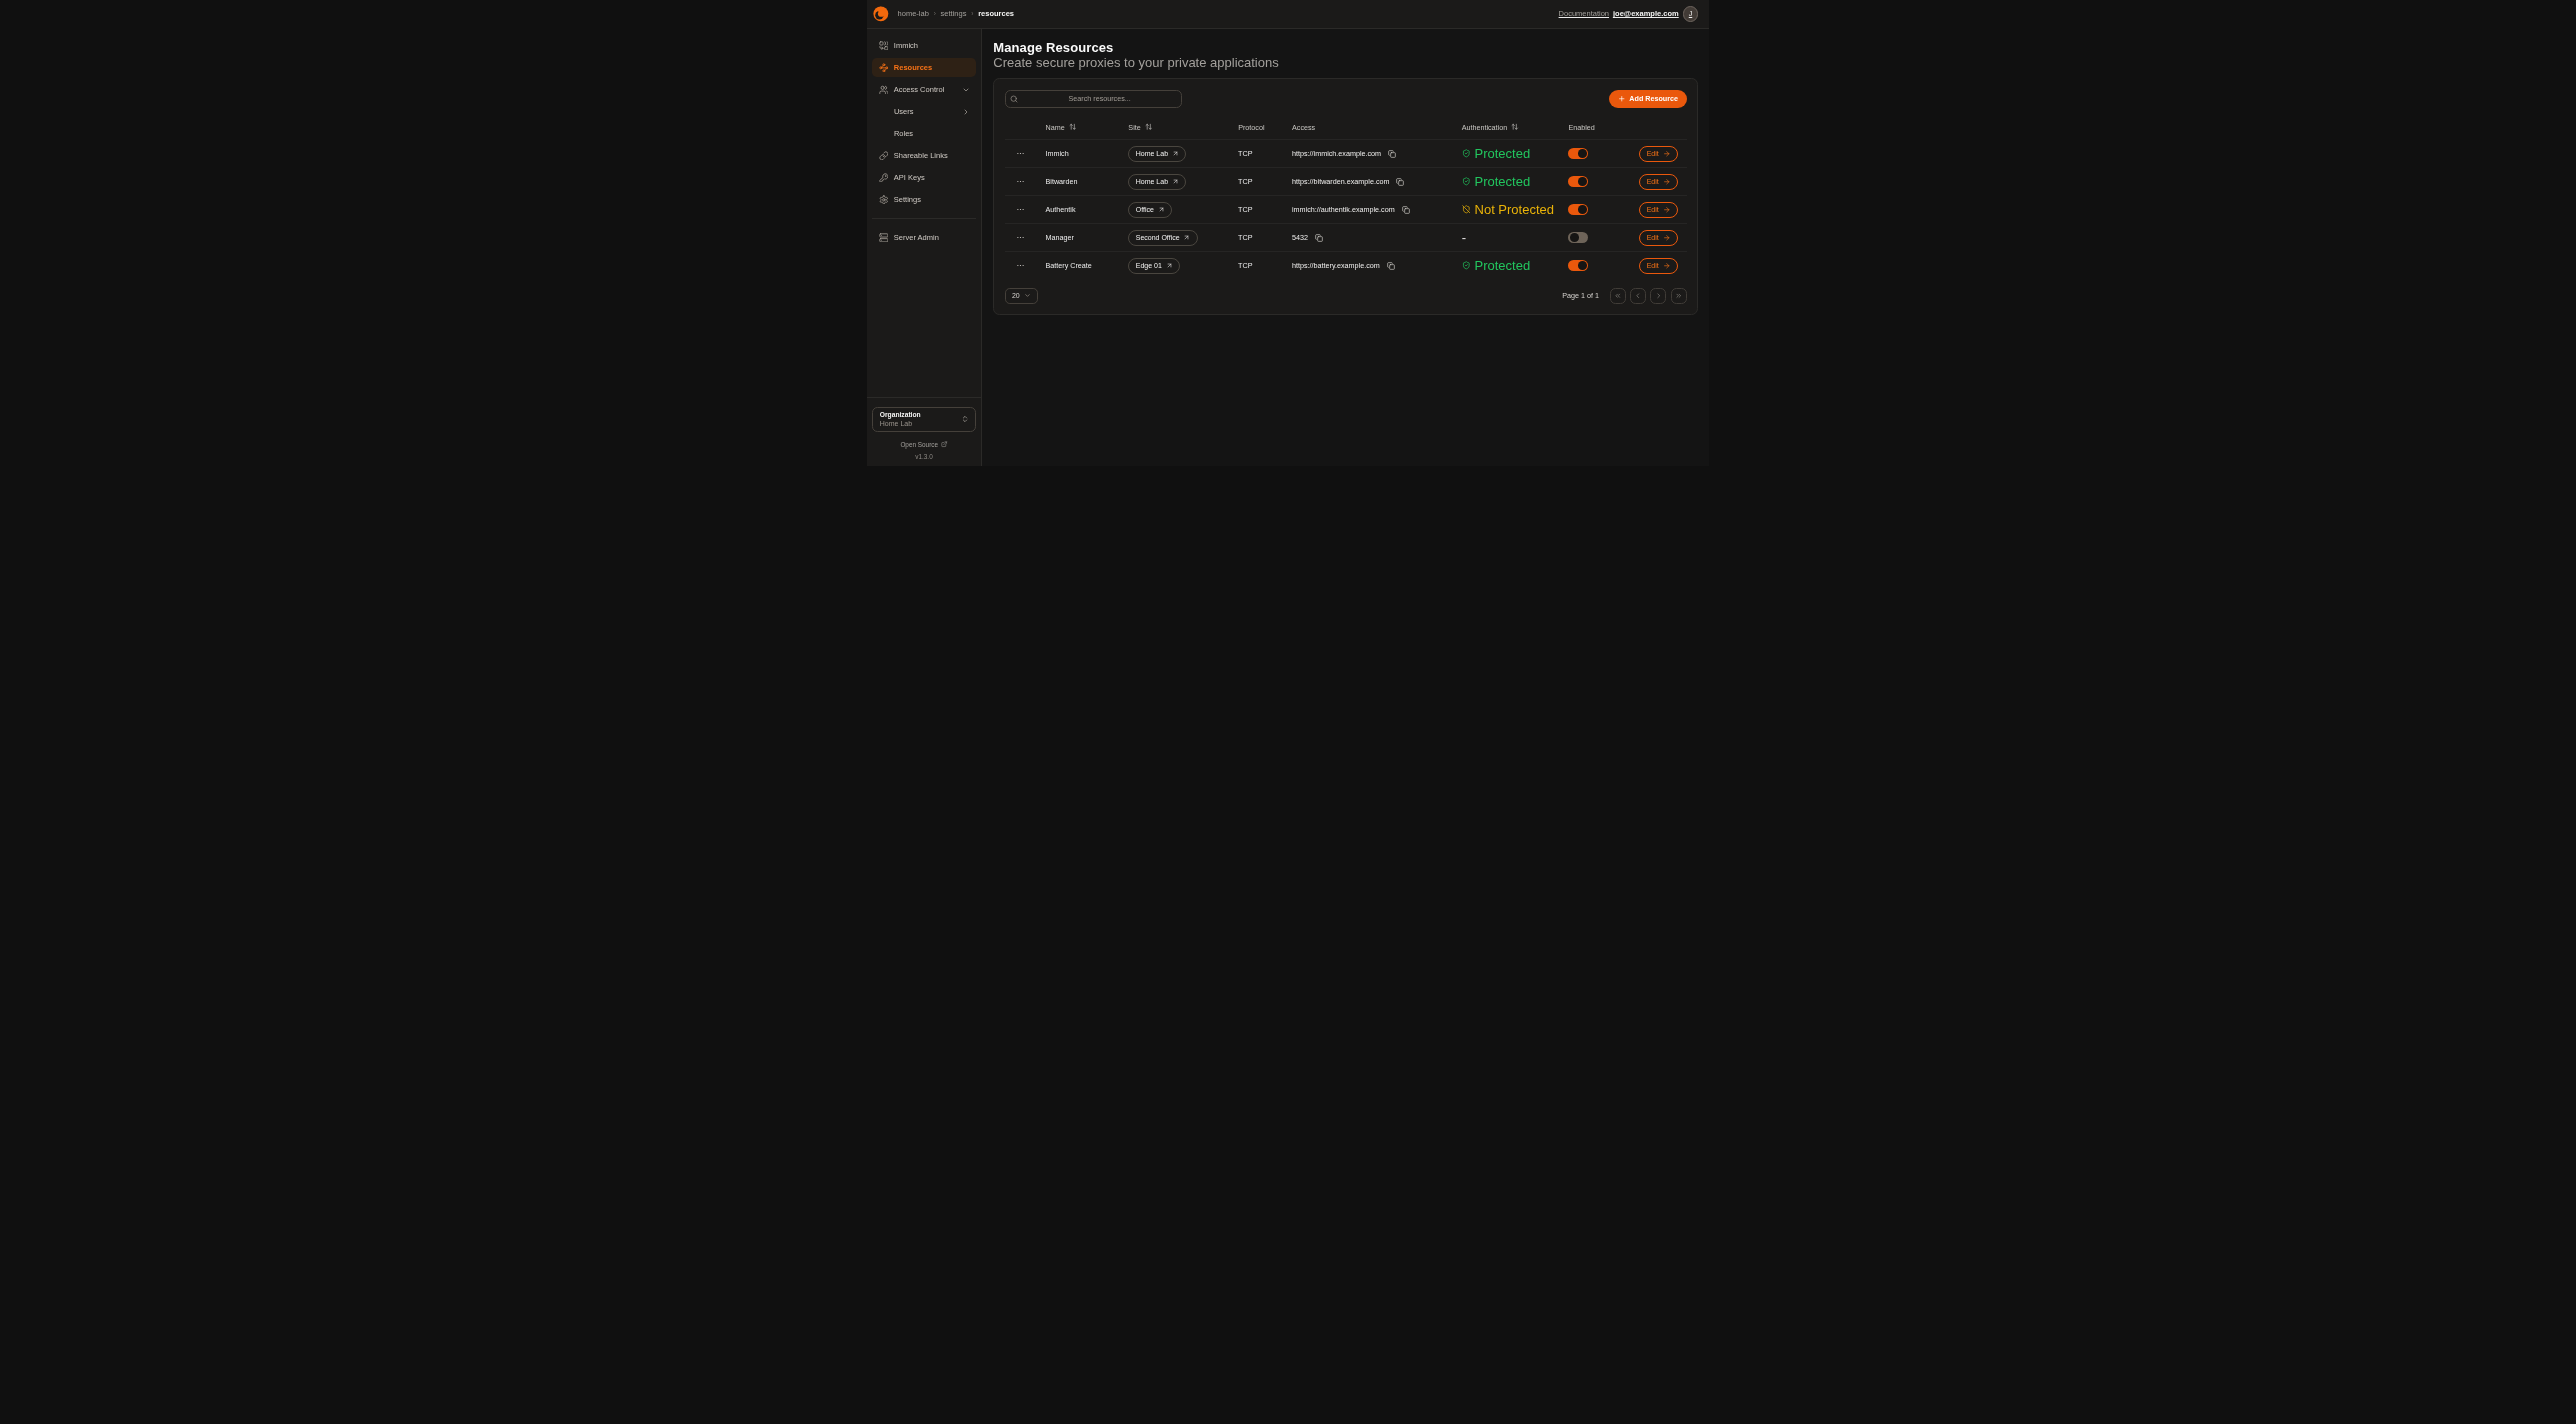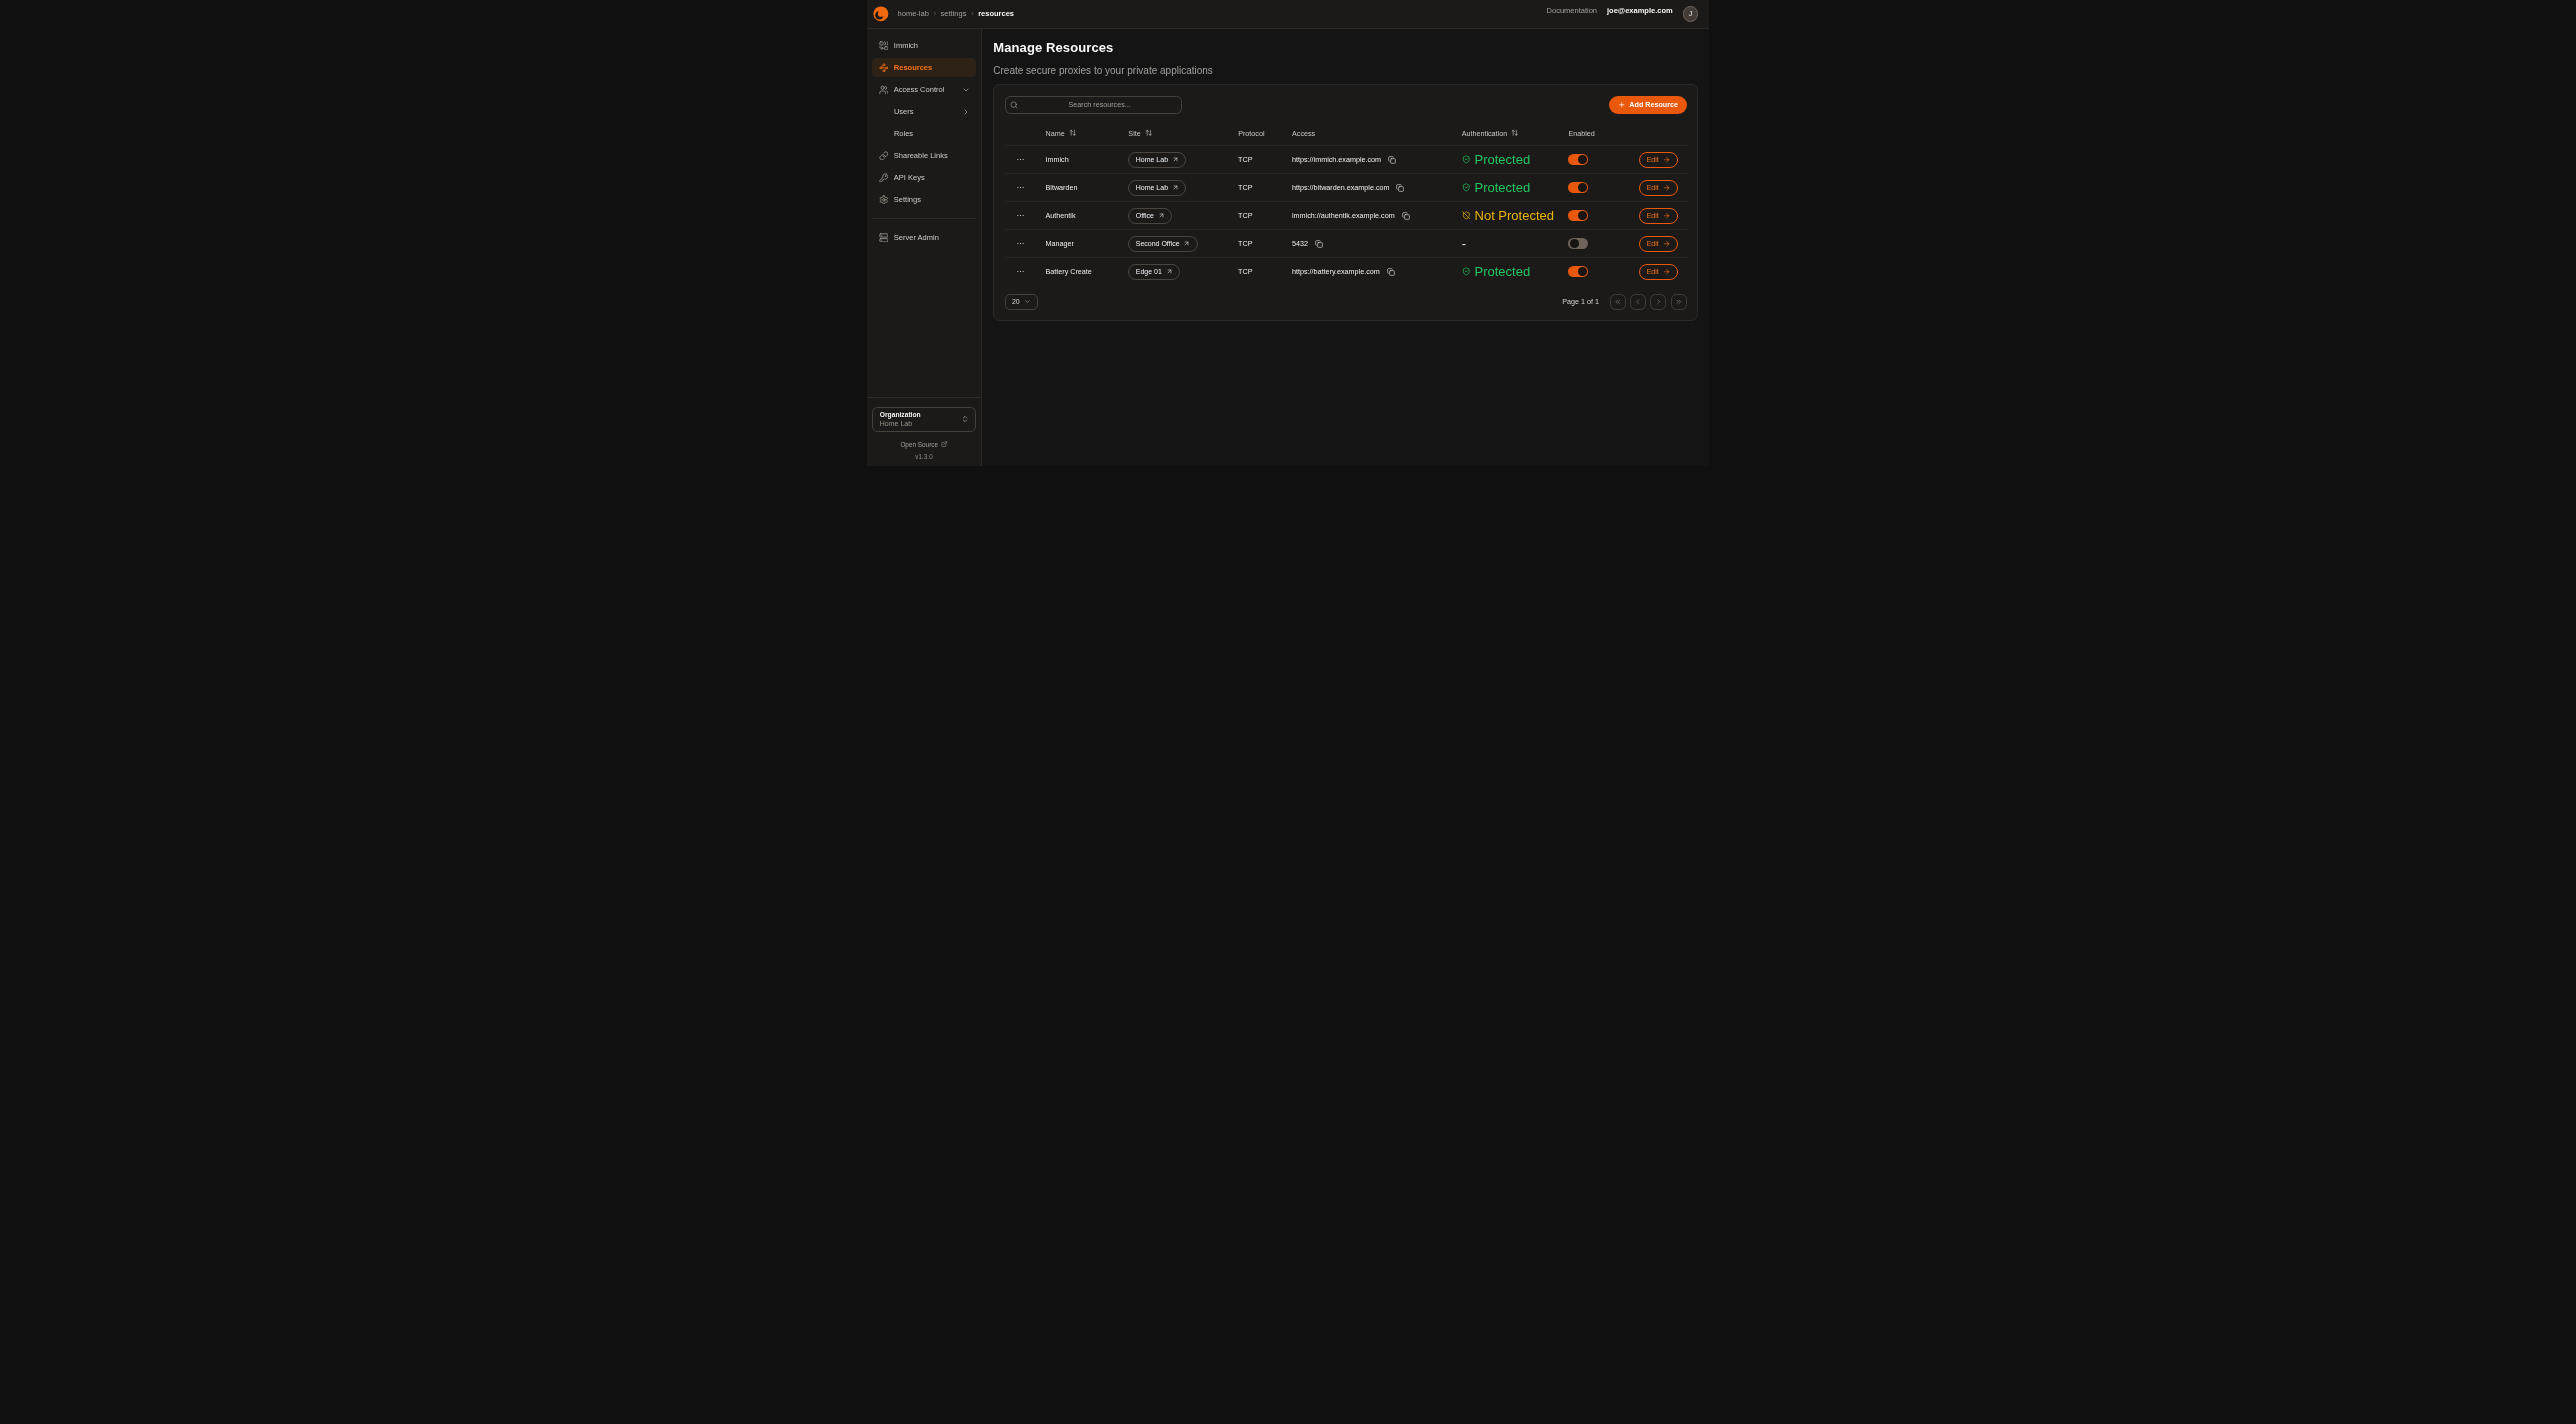--- a/index.html
+++ b/index.html
@@ -14,21 +14,21 @@
   
   .topbar {
     height:28.5px; flex:none; display:flex; align-items:center;
     background:#1b1a19; border-bottom:0.5px solid #2b2a28; padding:0 10.7px 0 5.4px;
   }
   .logo { width:17.7px; height:17.7px; flex:none; display:flex; align-items:center; justify-content:center; }
   .crumbs { display:flex; align-items:center; gap:4.8px; margin-left:7.5px; }
   .crumb { color:#a3a09c; font-size:7.5px; cursor:default; }
   .crumb-sep { color:#6f6c68; font-size:6.4px; }
   .crumb.current { color:#f5f5f4; font-weight:700; }
-  .topbar-right { margin-left:auto; display:flex; gap:10px; }
+  .topbar-right { margin-left:auto; display:flex; align-items:center; gap:4px;text-decoration:underline; }
   .doc-link { color:#a3a09c; font-size:7.5px; }
   .user-email { color:#f5f5f4; font-size:7.5px; font-weight:700; }
   .avatar {
     width:15.6px; height:15.6px; border-radius:50%; background:#423b36; border:0.5px solid #6e655e;
     color:#f5f5f4; font-size:7px; font-weight:500; display:flex; align-items:center; justify-content:center;
   }
 
   
   .shell { display:flex; flex:1; min-height:0; }
 
@@ -61,21 +61,21 @@
   .org-value { font-size:7px; color:#9a948d; }
   .org-caret { margin-left:auto; width:8px; height:8px; color:#b7b2ab; }
   .org-caret svg { width:8px; height:8px; }
   .open-source { margin-top:9px; display:flex; align-items:center; justify-content:center; gap:3.2px; color:#a3a09c; font-size:6.4px; cursor:pointer; }
   .open-source svg { width:6.4px; height:6.4px; }
   .version { margin-top:4.8px; text-align:center; color:#8f8b86; font-size:6.4px; }
 
   
   .main { flex:1; min-width:0; padding:11.8px 10.7px 0 11.3px; background:#141414; overflow:hidden; }
   .page-title { font-size:13px; font-weight:700; color:#fafafa; letter-spacing:0.1px; }
-  .page-sub { margin-top:10px; font-size:10px; color:#a3a09c; }
+  .page-sub { margin-top:0; font-size:13px; color:#a3a09c; }
 
   .card {
     margin-top:8px; background:#1b1a19; border:0.5px solid #2b2a28; border-radius:6.4px;
     padding:10.7px;
   }
   .toolbar { display:flex; align-items:center; justify-content:space-between; }
   .search-wrap { position:relative; width:177px; }
   .search-wrap svg { position:absolute; left:5.4px; top:4.8px; width:8px; height:8px; color:#9b958e; }
   .search-input {
     width:177px; height:17.7px; background:transparent; border:0.5px solid #45403a; border-radius:5.4px;

